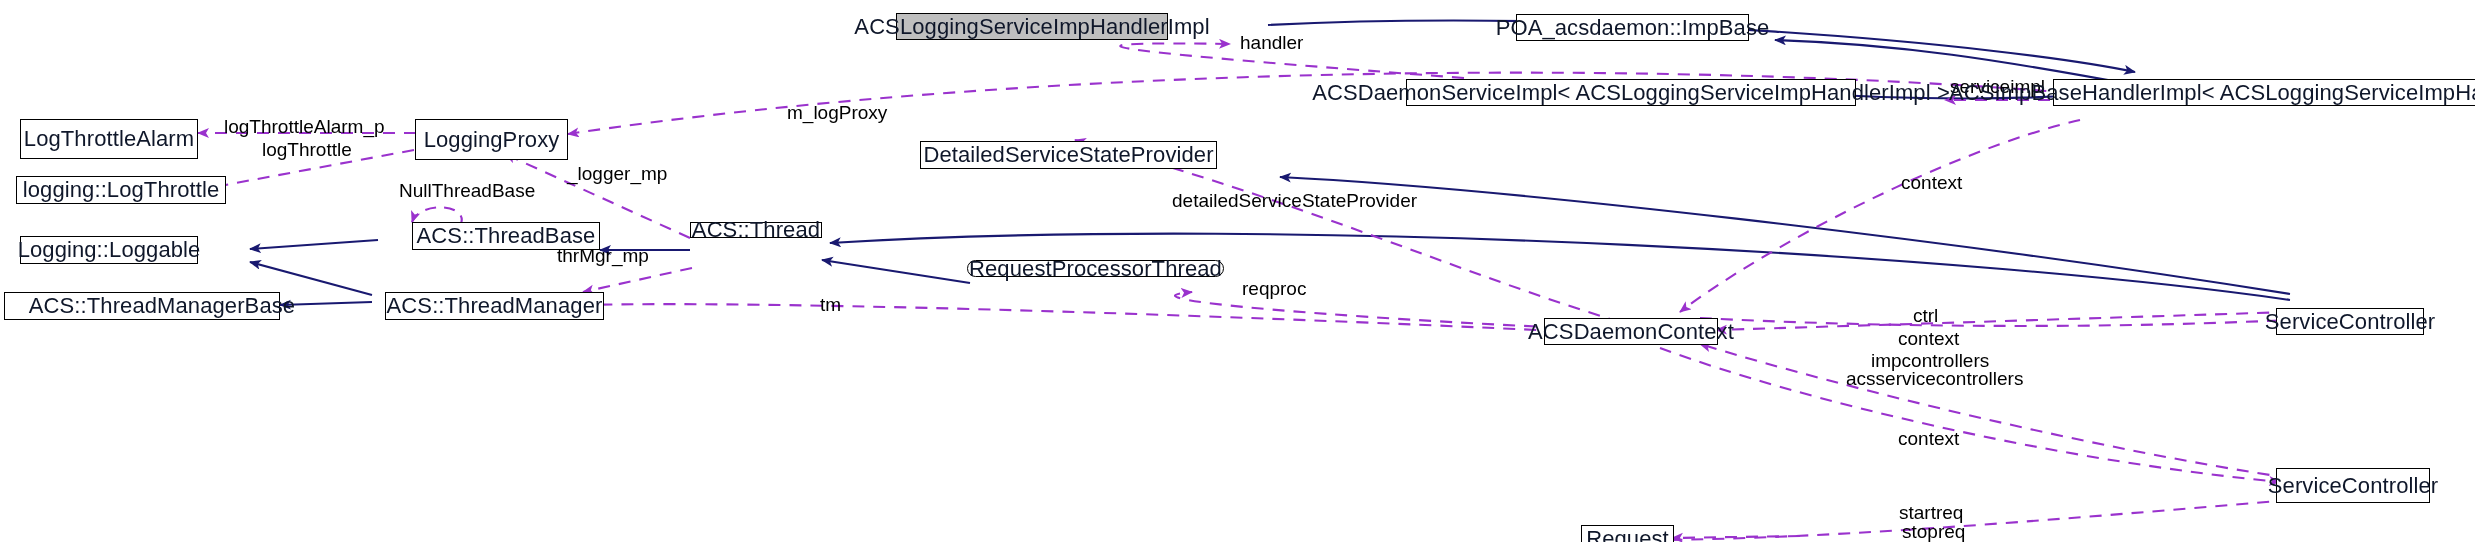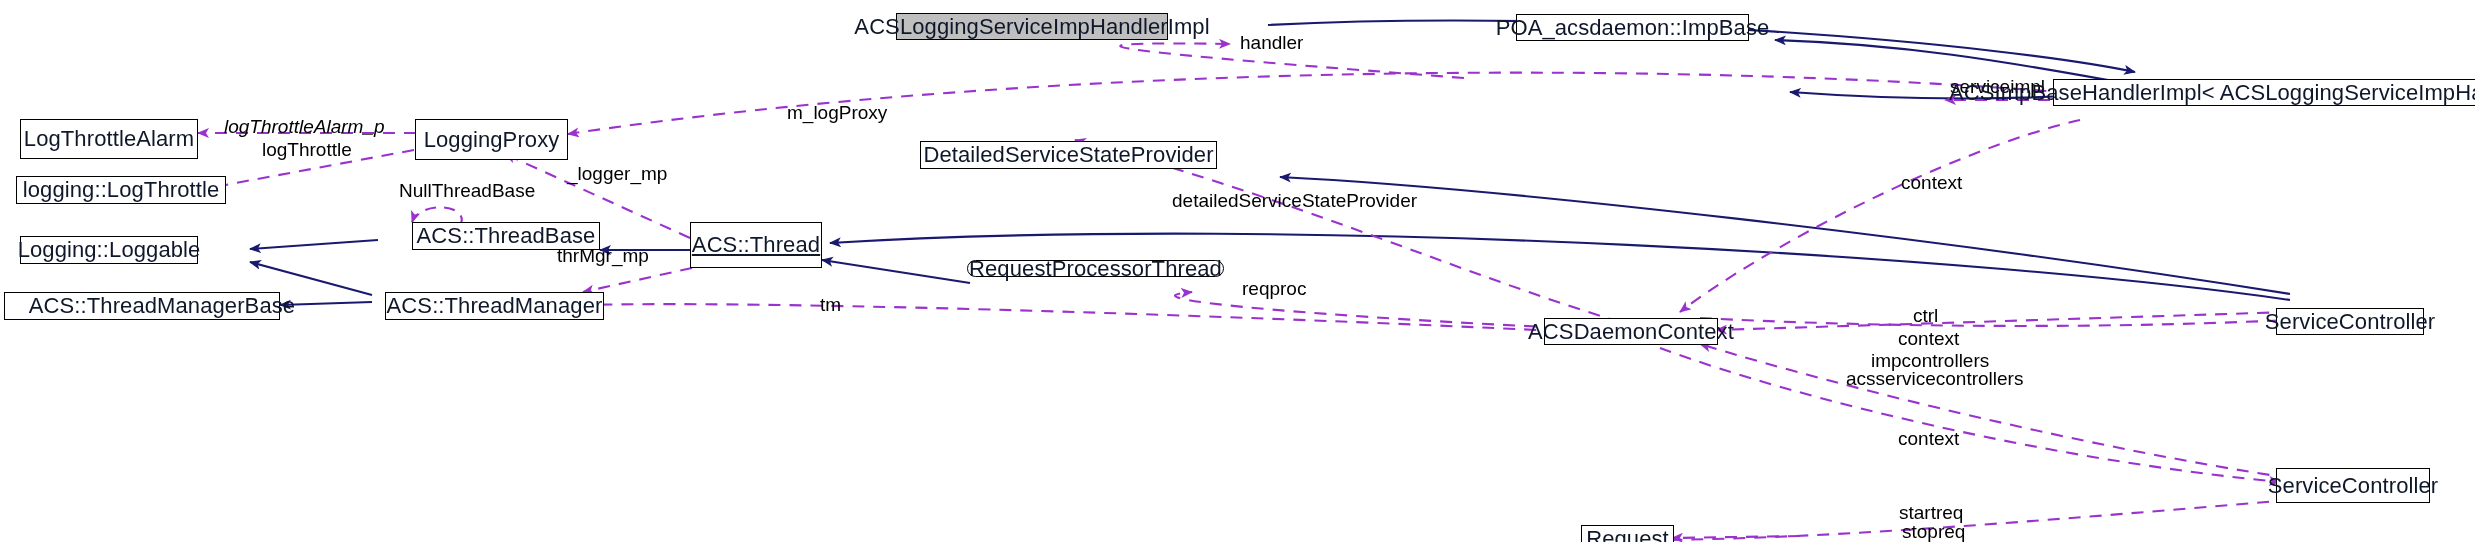--- a/index.html
+++ b/index.html
@@ -121,52 +121,53 @@
 
     <path d="M 2290 500 C 2050 520, 1800 542, 1610 540" fill="none" stroke="#9a32cd" stroke-width="2.1" stroke-dasharray="12,9" marker-end="url(#arrow-usage)"></path>
 
     <path d="M 1800 536 L 1672 538" fill="none" stroke="#9a32cd" stroke-width="2.1" stroke-dasharray="12,9" marker-end="url(#arrow-usage)"></path>
   </svg>
 
   <div class="node highlight" style="left:896px; top:13px; width:272px; height:27px;">ACSLoggingServiceImpHandlerImpl</div>
 
   <div class="node" style="left:1516px; top:14px; width:233px; height:27px;">POA_acsdaemon::ImpBase</div>
 
+  <div class="node" style="left:1406px; top:79px; width:450px; height:27px;">ACSDaemonServiceImpl&lt; ACSLoggingServiceImpHandlerImpl &gt;</div>
 
   <div class="node" style="left:2053px; top:79px; width:437px; height:27px;">ACSImpBaseHandlerImpl&lt; ACSLoggingServiceImpHandlerImpl &gt;</div>
 
   <div class="node" style="left:20px; top:119px; width:178px; height:40px;">LogThrottleAlarm</div>
 
   <div class="node" style="left:415px; top:119px; width:153px; height:41px;">LoggingProxy</div>
 
   <div class="node" style="left:920px; top:141px; width:297px; height:28px;">DetailedServiceStateProvider</div>
 
   <div class="node" style="left:16px; top:176px; width:210px; height:28px;">logging::LogThrottle</div>
 
   <div class="node" style="left:20px; top:236px; width:178px; height:28px;">Logging::Loggable</div>
 
   <div class="node" style="left:412px; top:222px; width:188px; height:28px;">ACS::ThreadBase</div>
 
-  <div class="node" style="left:690px; top:222px; width:132px; height:46px;text-decoration:underline;">ACS::Thread</div>
+  <div class="node" style="left:690px; top:222px; width:132px; height:16px;">ACS::Thread</div>
 
   <div class="node" style="left:4px; top:292px; width:276px; height:28px;padding-left:40px;">ACS::ThreadManagerBase</div>
 
   <div class="node" style="left:375px; top:292px; width:219px; height:28px;margin-left:10px;">ACS::ThreadManager</div>
 
   <div class="node" style="left:967px; top:260px; width:257px; height:17px;border-radius:10px;">RequestProcessorThread</div>
 
   <div class="node" style="left:1544px; top:318px; width:174px; height:27px;">ACSDaemonContext</div>
 
   <div class="node" style="left:2276px; top:308px; width:148px; height:27px;">ServiceController</div>
 
   <div class="node" style="left:2276px; top:468px; width:154px; height:35px;">ServiceController</div>
 
   <div class="node" style="left:1581px; top:525px; width:93px; height:27px;">Request</div>
 
-  <div class="edge-label" style="left:224px; top:116px;font-style:italic;">logThrottleAlarm_p</div>
+  <div class="edge-label" style="left:224px; top:116px;">logThrottleAlarm_p</div>
 
   <div class="edge-label" style="left:262px; top:139px;">logThrottle</div>
 
   <div class="edge-label" style="left:399px; top:180px;">NullThreadBase</div>
 
   <div class="edge-label" style="left:567px; top:163px;">_logger_mp</div>
 
   <div class="edge-label" style="left:557px; top:245px;">thrMgr_mp</div>
 
   <div class="edge-label" style="left:787px; top:102px;">m_logProxy</div>

